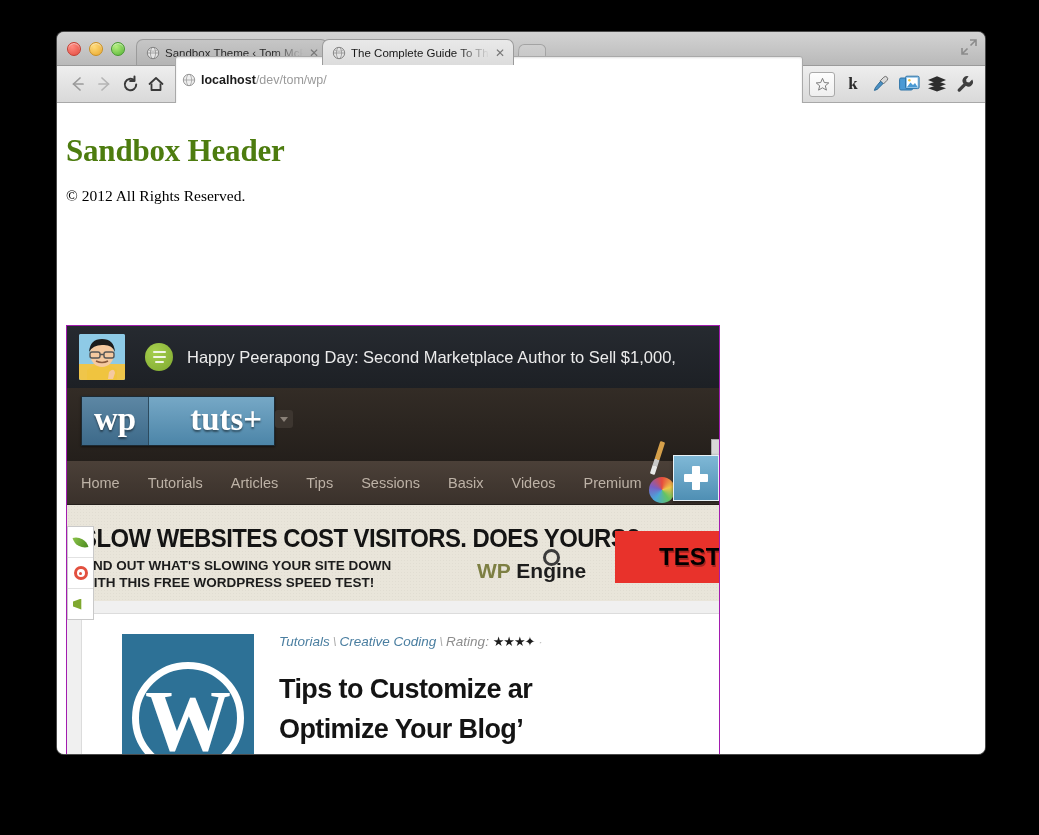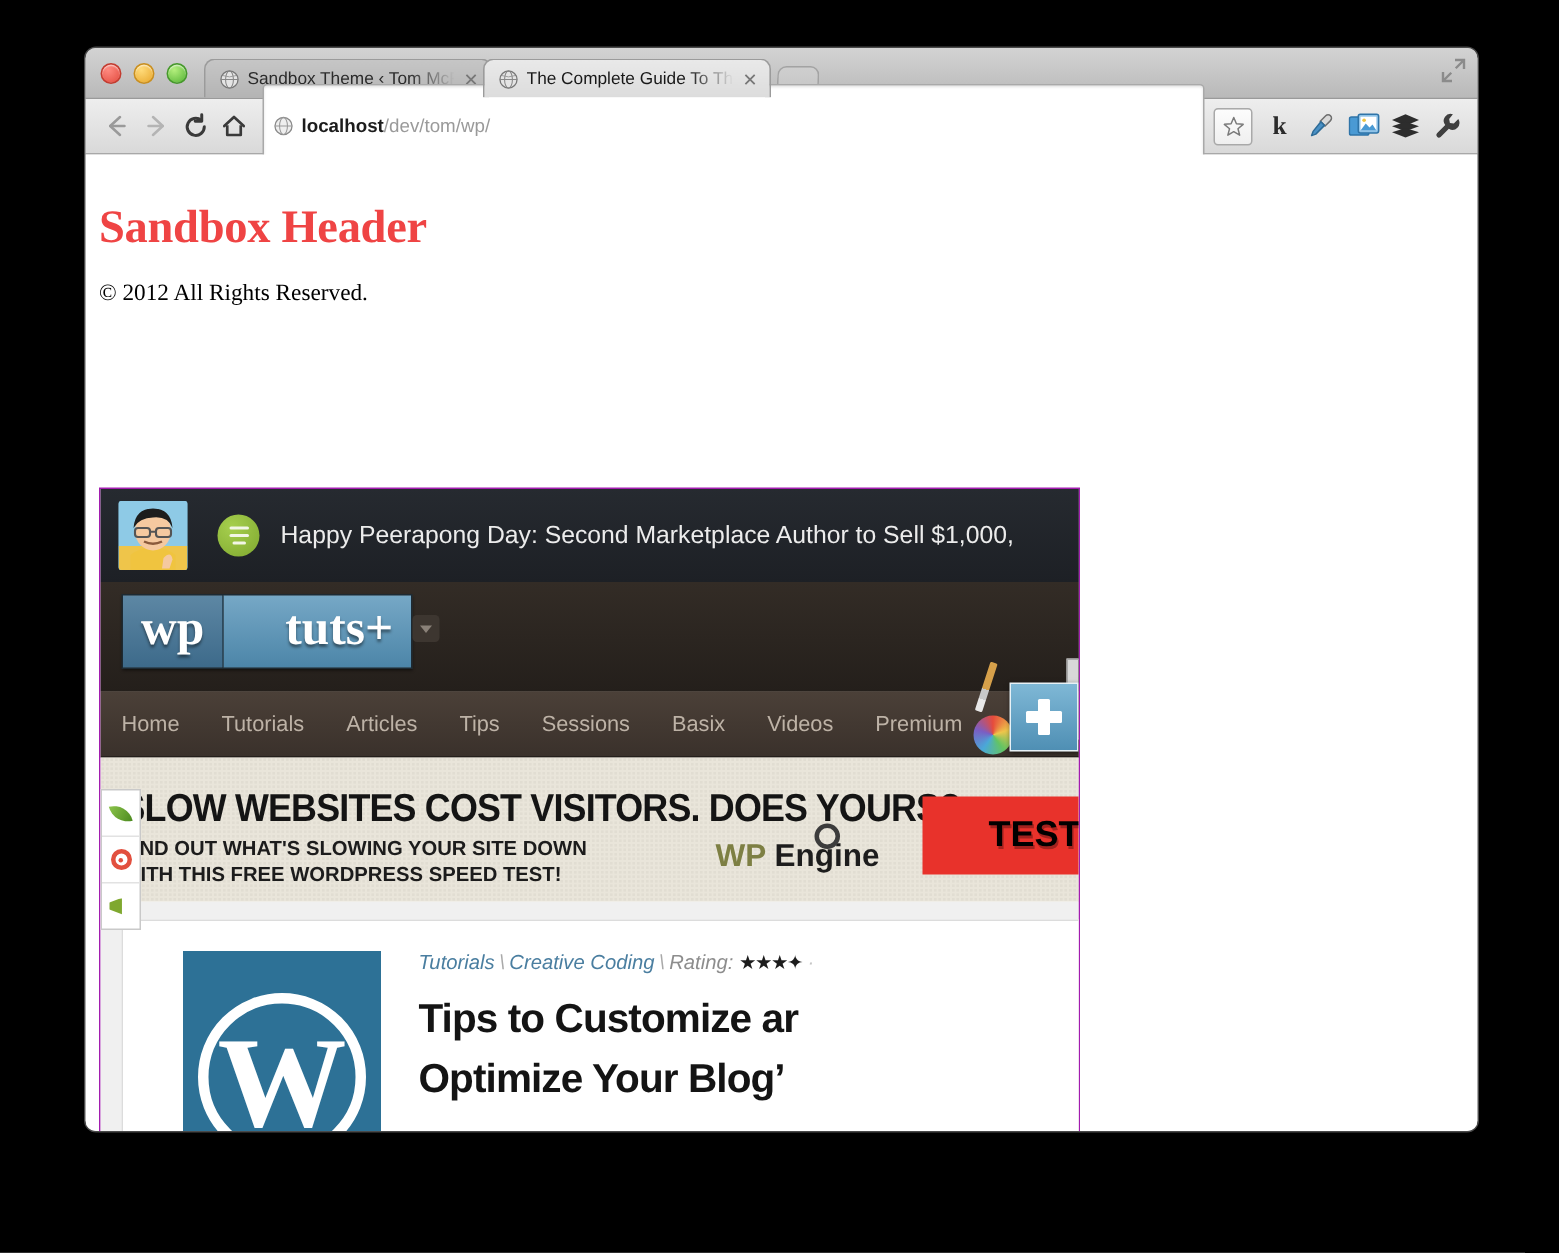--- a/index.html
+++ b/index.html
@@ -135,21 +135,21 @@
   .navbtn svg { display:block; }
 
   .omnibox {
     flex: 1 1 auto;
     height: 23px;
     margin: 0 6px 0 6px;
     background: #ffffff;
     border: 1px solid #a9a9a9;
     border-radius: 3px;
     display: flex;
-    align-items: center;
+    align-items: flex-start;
     padding: 16px 4px;
     box-shadow: inset 0 1px 2px rgba(0,0,0,.12);
   }
   .omnibox .page-icon { width: 14px; height: 14px; margin: 0 5px 0 2px; flex:0 0 auto; }
   .url-text { font-size: 12.5px; color: #9a9a9a; white-space: nowrap; }
   .url-text .host { color: #1c1c1c; font-weight: bold; }
   .star-btn {
     width: 24px; height: 23px;
     display:flex; align-items:center; justify-content:center;
     background: linear-gradient(to bottom,#fdfdfd,#efefef);
@@ -176,21 +176,21 @@
     position: relative;
     height: 653px;
     background: #ffffff;
     overflow: hidden;
   }
 
   .page-h1 {
     font-family: "Liberation Serif", serif;
     font-size: 31px;
     font-weight: bold;
-    color: #ef4444;
+    color: #4d7c0f;
     margin: 0;
     padding: 30px 0 0 9px;
     letter-spacing: -0.2px;
   }
   .page-links {
     font-family: "Liberation Serif", serif;
     font-size: 15.5px;
     padding: 18px 0 0 9px;
   }
   .page-links a {
@@ -519,21 +519,21 @@
     color: #ffffff;
     line-height: 1;
   }
   .article-body { padding-left: 25px; min-width: 0; }
   .crumb {
     font-family: "Liberation Sans", sans-serif;
     font-style: italic;
     font-size: 13.5px;
     color: #8d8d8d;
     white-space: nowrap;
-    margin-bottom: 10px;
+    margin-bottom: 20px;
   }
   .crumb a { color: #4a7ea0; text-decoration: none; }
   .crumb .sep { color: #a9a9a9; margin: 0 3px; }
   .crumb .stars { color: #1c1c1c; font-style: normal; letter-spacing: -1px; font-size: 13px; }
   .crumb .dot { color: #c5c5c5; }
   .article-title {
     font-family: "Liberation Sans", sans-serif;
     font-weight: bold;
     font-size: 27px;
     line-height: 40px;

